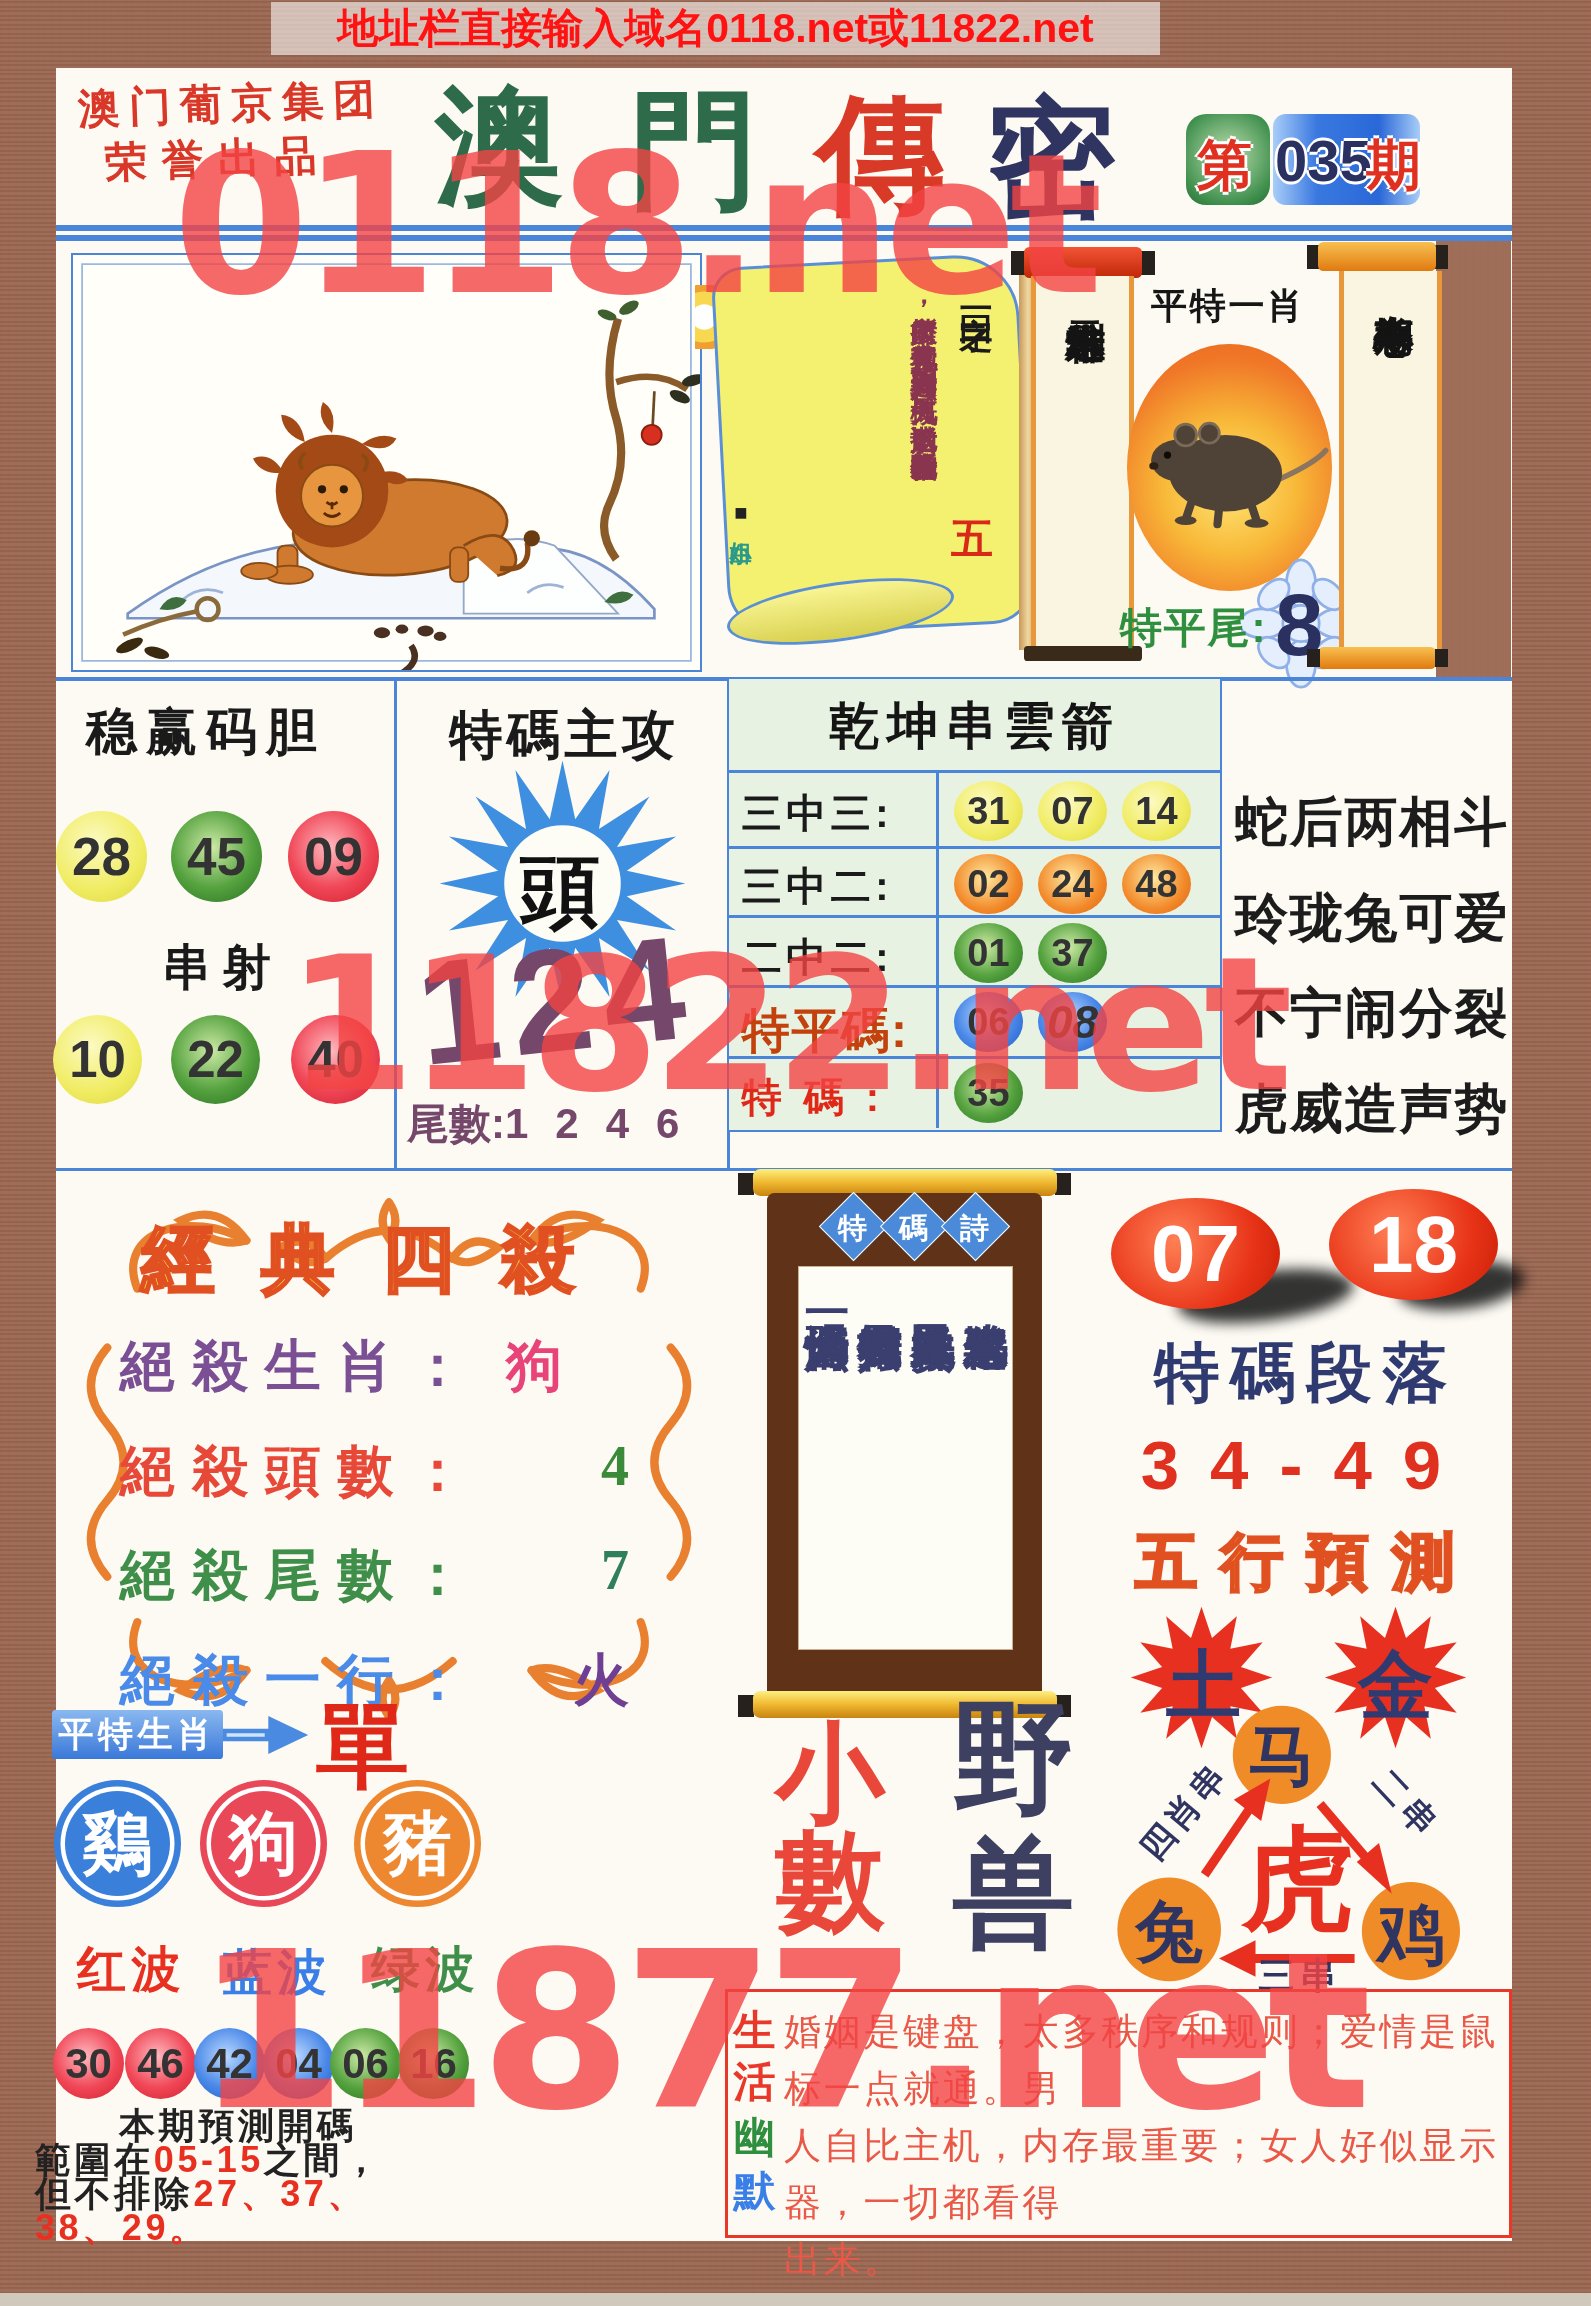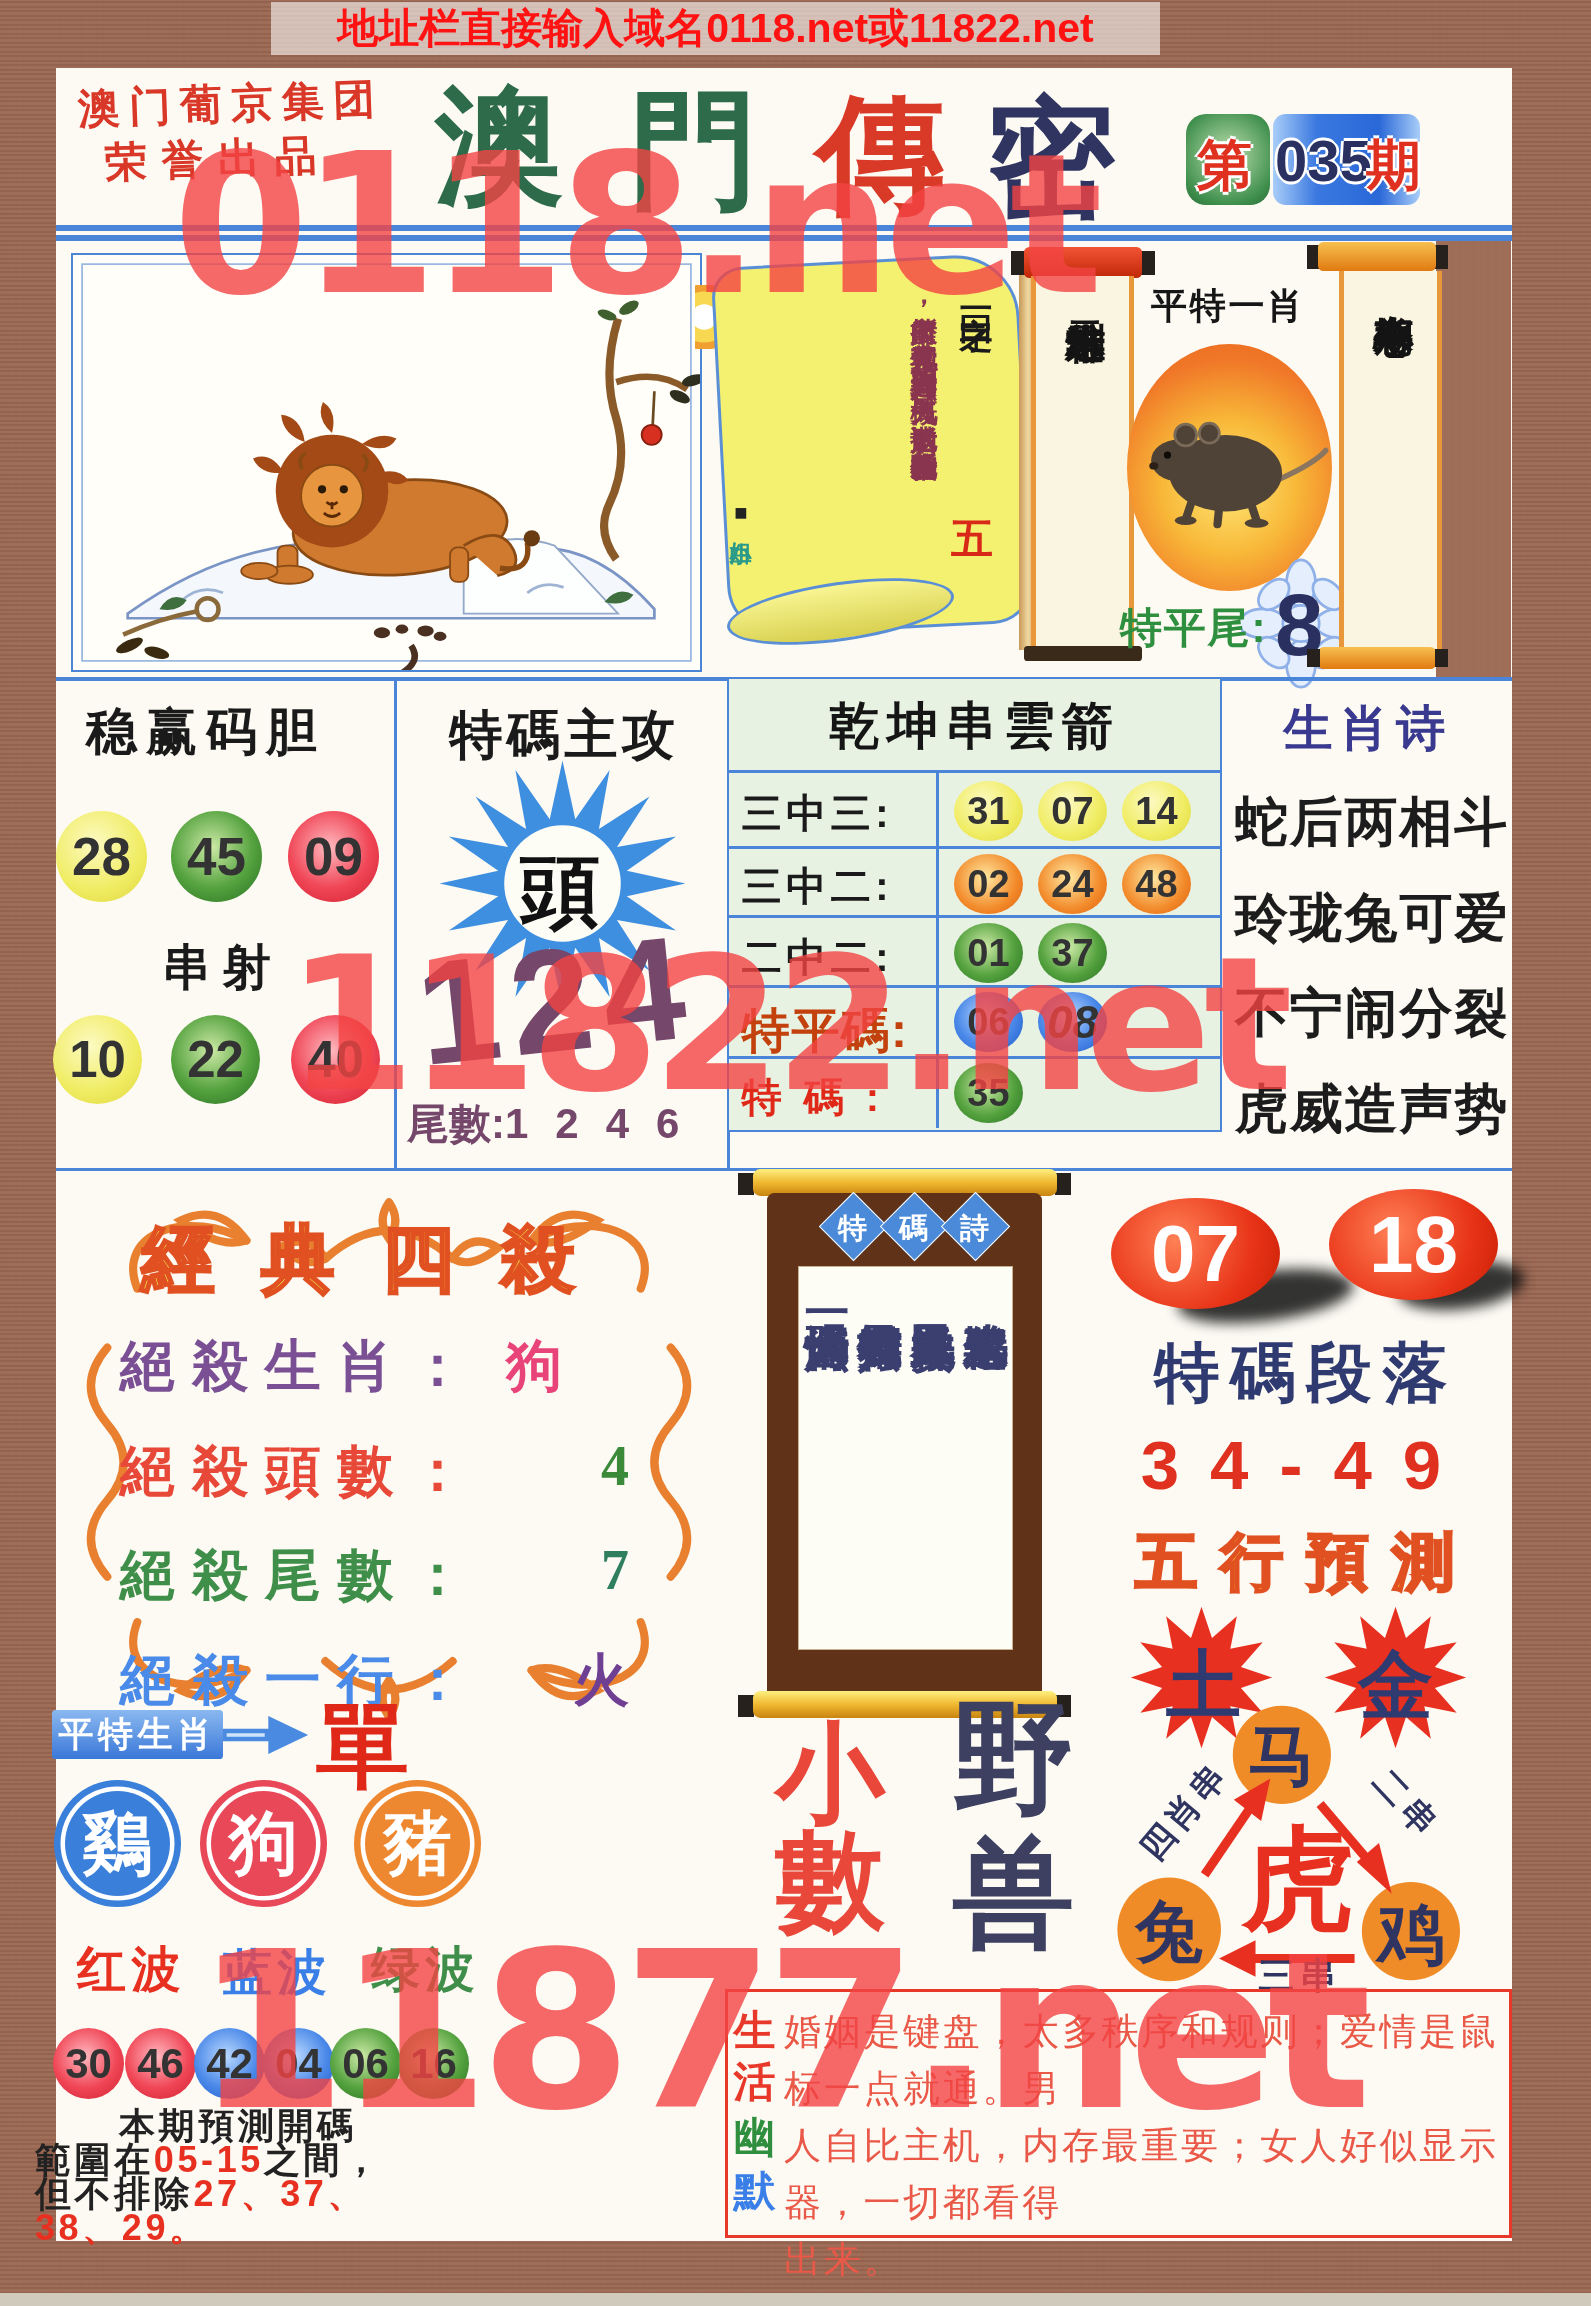--- a/index.html
+++ b/index.html
@@ -265,23 +265,20 @@
         <span>06</span>
       </div>
     <div class="abs ball b-blue" style="left:309px;top:313px;width:69px;height:60px;font-size:46px;font-style:italic;">
         <span>08</span>
       </div>
     <div class="abs ball b-green" style="left:225px;top:384px;width:69px;height:60px;font-size:38px;">
         <span>35</span>
       </div>
   </div>
 
-  <div class="abs center" style="left:1236px;top:696px;width:264px;">
-    <span style="font-size:49px;font-weight:bold;color:#39398f;letter-spacing:7.3px;">生肖诗</span>
-  </div>
   <div class="abs" style="left:1235px;top:787px;font-size:53px;font-weight:bold;color:#1c1c1c;letter-spacing:1.8px;">蛇后两相斗</div>
   <div class="abs" style="left:1235px;top:883px;font-size:53px;font-weight:bold;color:#1c1c1c;letter-spacing:1.8px;">玲珑兔可爱</div>
   <div class="abs" style="left:1235px;top:978px;font-size:53px;font-weight:bold;color:#1c1c1c;letter-spacing:1.8px;">不宁闹分裂</div>
   <div class="abs" style="left:1235px;top:1074px;font-size:53px;font-weight:bold;color:#1c1c1c;letter-spacing:1.8px;">虎威造声势</div>
 
   <svg class="abs" style="left:60px;top:1175px;" width="658" height="558" viewBox="0 0 724 614">
     <g fill="none" stroke="#e88030" stroke-width="9" stroke-linecap="round">
       <path d="M85,125 C60,60 145,38 205,72"></path>
         <path d="M205,72 q-30,-42 -72,-22 q42,32 72,22"></path>
       <path d="M639,125 C664,60 579,38 519,72"></path>

